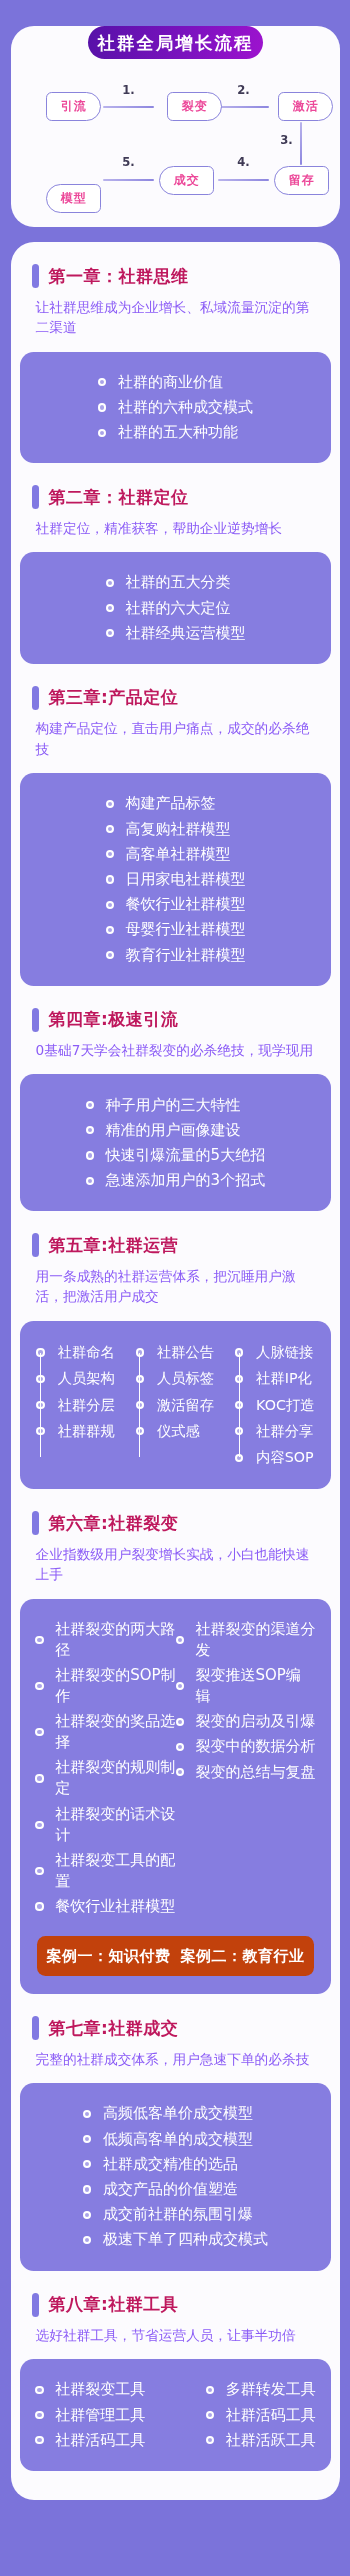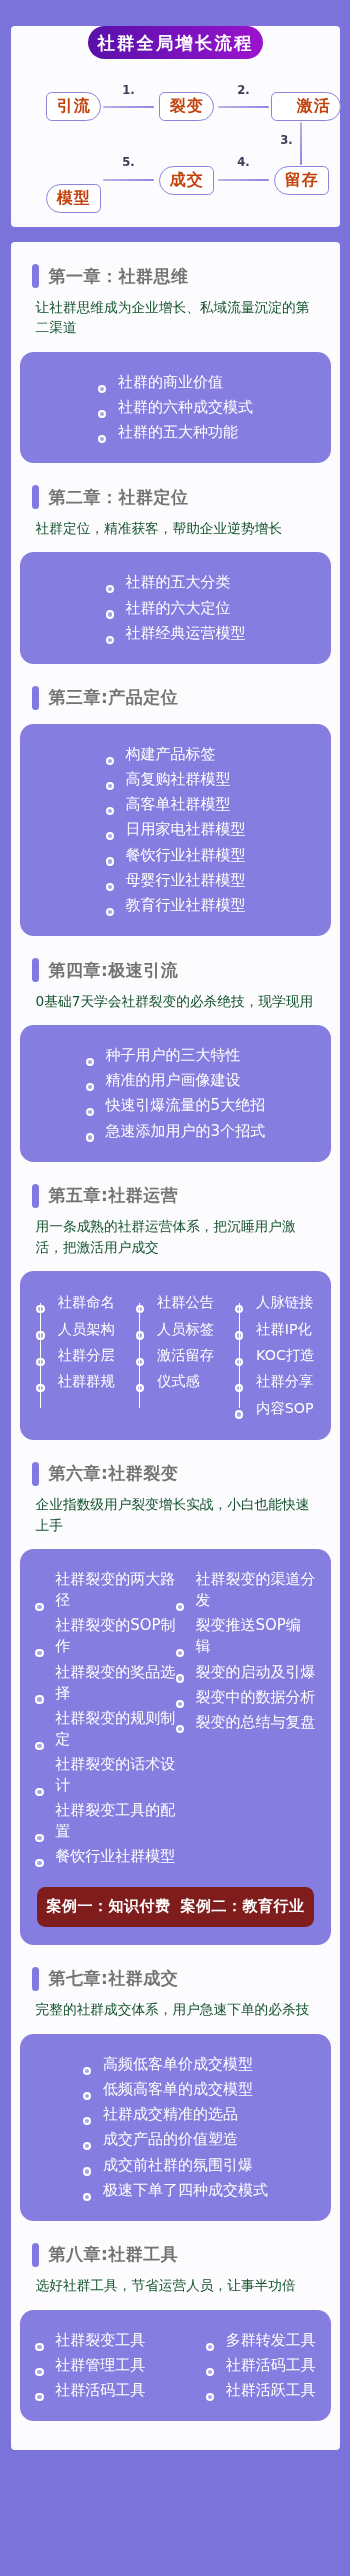--- a/index.html
+++ b/index.html
@@ -4,21 +4,21 @@
 <style>
   html,body { margin:0; padding:0; }
   body {
     width:351px;
     background:#7B73DA;
     font-family:"DejaVu Sans","Liberation Sans",sans-serif;
     -webkit-font-smoothing:antialiased;
   }
   .card {
     background:#FCFBFE;
-    border-radius:4px;
+    border-radius:23px;
     margin:0 10.6px;
   }
   #flow-card { margin-top:12.7px; padding-bottom:27.5px; }
   #outline-card { margin-top:15px; margin-bottom:40px; padding:0.5px 0 29px; }
 
   
   .pill {
     width:175px; height:33px;
     margin:26.4px auto 0;
     background:linear-gradient(100deg,#5711A8 0%,#7A12BE 55%,#9D13CE 100%);
@@ -26,21 +26,21 @@
     color:#FFFFFF;
     font-size:17.4px; font-weight:bold; letter-spacing:2.1px;
     display:flex; align-items:center; justify-content:center;
   }
 
   
   .flow { position:relative; height:107px; margin:33px 12.7px 0; }
   .fbox {
     position:absolute; width:53px; height:26.4px;
     background:#FFFFFF; border:1.6px solid #8A84DC;
-    color:#c2410c; font-size:16px; font-weight:600; letter-spacing:1.1px;
+    color:#ec4899; font-size:12px; font-weight:600; letter-spacing:1.1px;
     display:flex; align-items:center; justify-content:center;
   }
   .r1 { border-radius:6.3px 16px 16px 6.3px; }
   .r2 { border-radius:16px 6.3px 6.3px 16px; }
   .fline { position:absolute; height:1.6px; background:linear-gradient(90deg,#B9B3EC,#8D86DF); border-radius:1.1px; }
   .l1 { left:80px; top:13.7px; width:51px; }
   .l2 { left:195px; top:13.7px; width:51px; }
   .l3v { left:277px; top:30px; width:1.6px; height:43px; background:linear-gradient(180deg,#B9B3EC,#8D86DF); }
   .l4 { left:195px; top:87px; width:51px; }
   .l5 { left:80px; top:87px; width:51px; }
@@ -48,46 +48,46 @@
   .n1 { left:99px; top:-9.5px; }
   .n2 { left:214px; top:-9.5px; }
   .n3 { left:257px; top:41px; }
   .n4 { left:214px; top:63px; }
   .n5 { left:99px; top:63px; }
 
   
   .chapter { margin-top:22px; }
   .ch-head { display:flex; align-items:center; gap:9.5px; margin:0 21px; }
   .ch-bar { flex:0 0 auto; width:7.4px; height:24px; border-radius:4.2px; background:#8179E2; }
-  .ch-title { font-size:17px; font-weight:bold; color:#737373; letter-spacing:0.5px; }
-  .ch-sub { margin:8.5px 23px 0 25px; font-size:13.7px; color:#14532d; line-height:1.5; }
+  .ch-title { font-size:17px; font-weight:bold; color:#be185d; letter-spacing:0.5px; }
+  .ch-sub { margin:8.5px 23px 0 25px; font-size:13.7px; color:#8b5cf6; line-height:1.5; }
   .ch-box {
     background:#867DE0; border-radius:13.7px;
     margin:13.7px 9px 0; padding:16px 11.6px;
     color:#FFFFFF;
   }
   .items-center { width:max-content; max-width:100%; margin:0 auto; }
-  .item { display:flex; align-items:flex-end; gap:11.6px; margin:4.2px 0; font-size:15px; line-height:21px; }
+  .item { display:flex; align-items:center; gap:11.6px; margin:4.2px 0; font-size:15px; line-height:21px; }
   .dot {
     flex:0 0 auto; width:4.2px; height:4.2px;
     border:2.1px solid #FFFFFF; border-radius:50%;
     background:rgba(255,255,255,.3);
   }
   .cols2 { display:flex; justify-content:space-between; padding:0 4.2px; }
   .cols3 { display:flex; justify-content:space-between; padding:0 5.3px; }
   .cols3 .item { font-size:14.3px; gap:13px; margin:5.3px 0; }
   .col { position:relative; }
   .col.threaded::before {
     content:""; position:absolute; left:3.7px; top:16px; bottom:16px;
     width:1.1px; background:#FFFFFF;
   }
   .col .item { position:relative; }
   .case-row {
     display:flex; justify-content:space-around; align-items:center;
-    background:#7f1d1d; border-radius:8.5px;
+    background:#c2410c; border-radius:8.5px;
     margin:15px 6.3px 2.1px; padding:10.6px 4.2px;
     font-size:15px; font-weight:bold; color:#FFFFFF; letter-spacing:0.5px;
   }
 </style>
 </head>
 <body>
 
 <div class="card" id="flow-card">
   <div class="pill">
     <span>社群全局增长流程</span>
@@ -98,22 +98,22 @@
     <div class="fline l3v"></div>
     <div class="fline l4"></div>
     <div class="fline l5"></div>
     <span class="fnum n1">1.</span>
     <span class="fnum n2">2.</span>
     <span class="fnum n3">3.</span>
     <span class="fnum n4">4.</span>
     <span class="fnum n5">5.</span>
 
   <div class="fbox r1" style="left: 23px; top: 0px;">引流</div>
-      <div class="fbox r1" style="left: 136px; top: 0px;">裂变</div>
-      <div class="fbox r1" style="left: 248px; top: 0px; padding-left: 15px;">激活</div>
+      <div class="fbox r1" style="left: 144px; top: 0px;">裂变</div>
+      <div class="fbox r1" style="left: 255px; top: 0px;">激活</div>
       <div class="fbox r2" style="left: 23px; top: 92px;">模型</div>
       <div class="fbox r2" style="left: 136px; top: 74px;">成交</div>
       <div class="fbox r2" style="left: 251px; top: 74px;">留存</div>
     </div>
 </div>
 
 <div class="card" id="outline-card">
   <div id="chapters">
       <div class="chapter">
         <div class="ch-head">
@@ -159,20 +159,21 @@
               <span>社群经典运营模型</span>
             </div>
           </div>
         </div>
       </div>
       <div class="chapter">
         <div class="ch-head">
           <div class="ch-bar"></div>
           <div class="ch-title">第三章:产品定位</div>
         </div>
+        <div class="ch-sub">构建产品定位，直击用户痛点，成交的必杀绝技</div>
         <div class="ch-box">
           <div class="items-center">
             <div class="item">
               <span class="dot"></span>
               <span>构建产品标签</span>
             </div>
             <div class="item">
               <span class="dot"></span>
               <span>高复购社群模型</span>
             </div>

